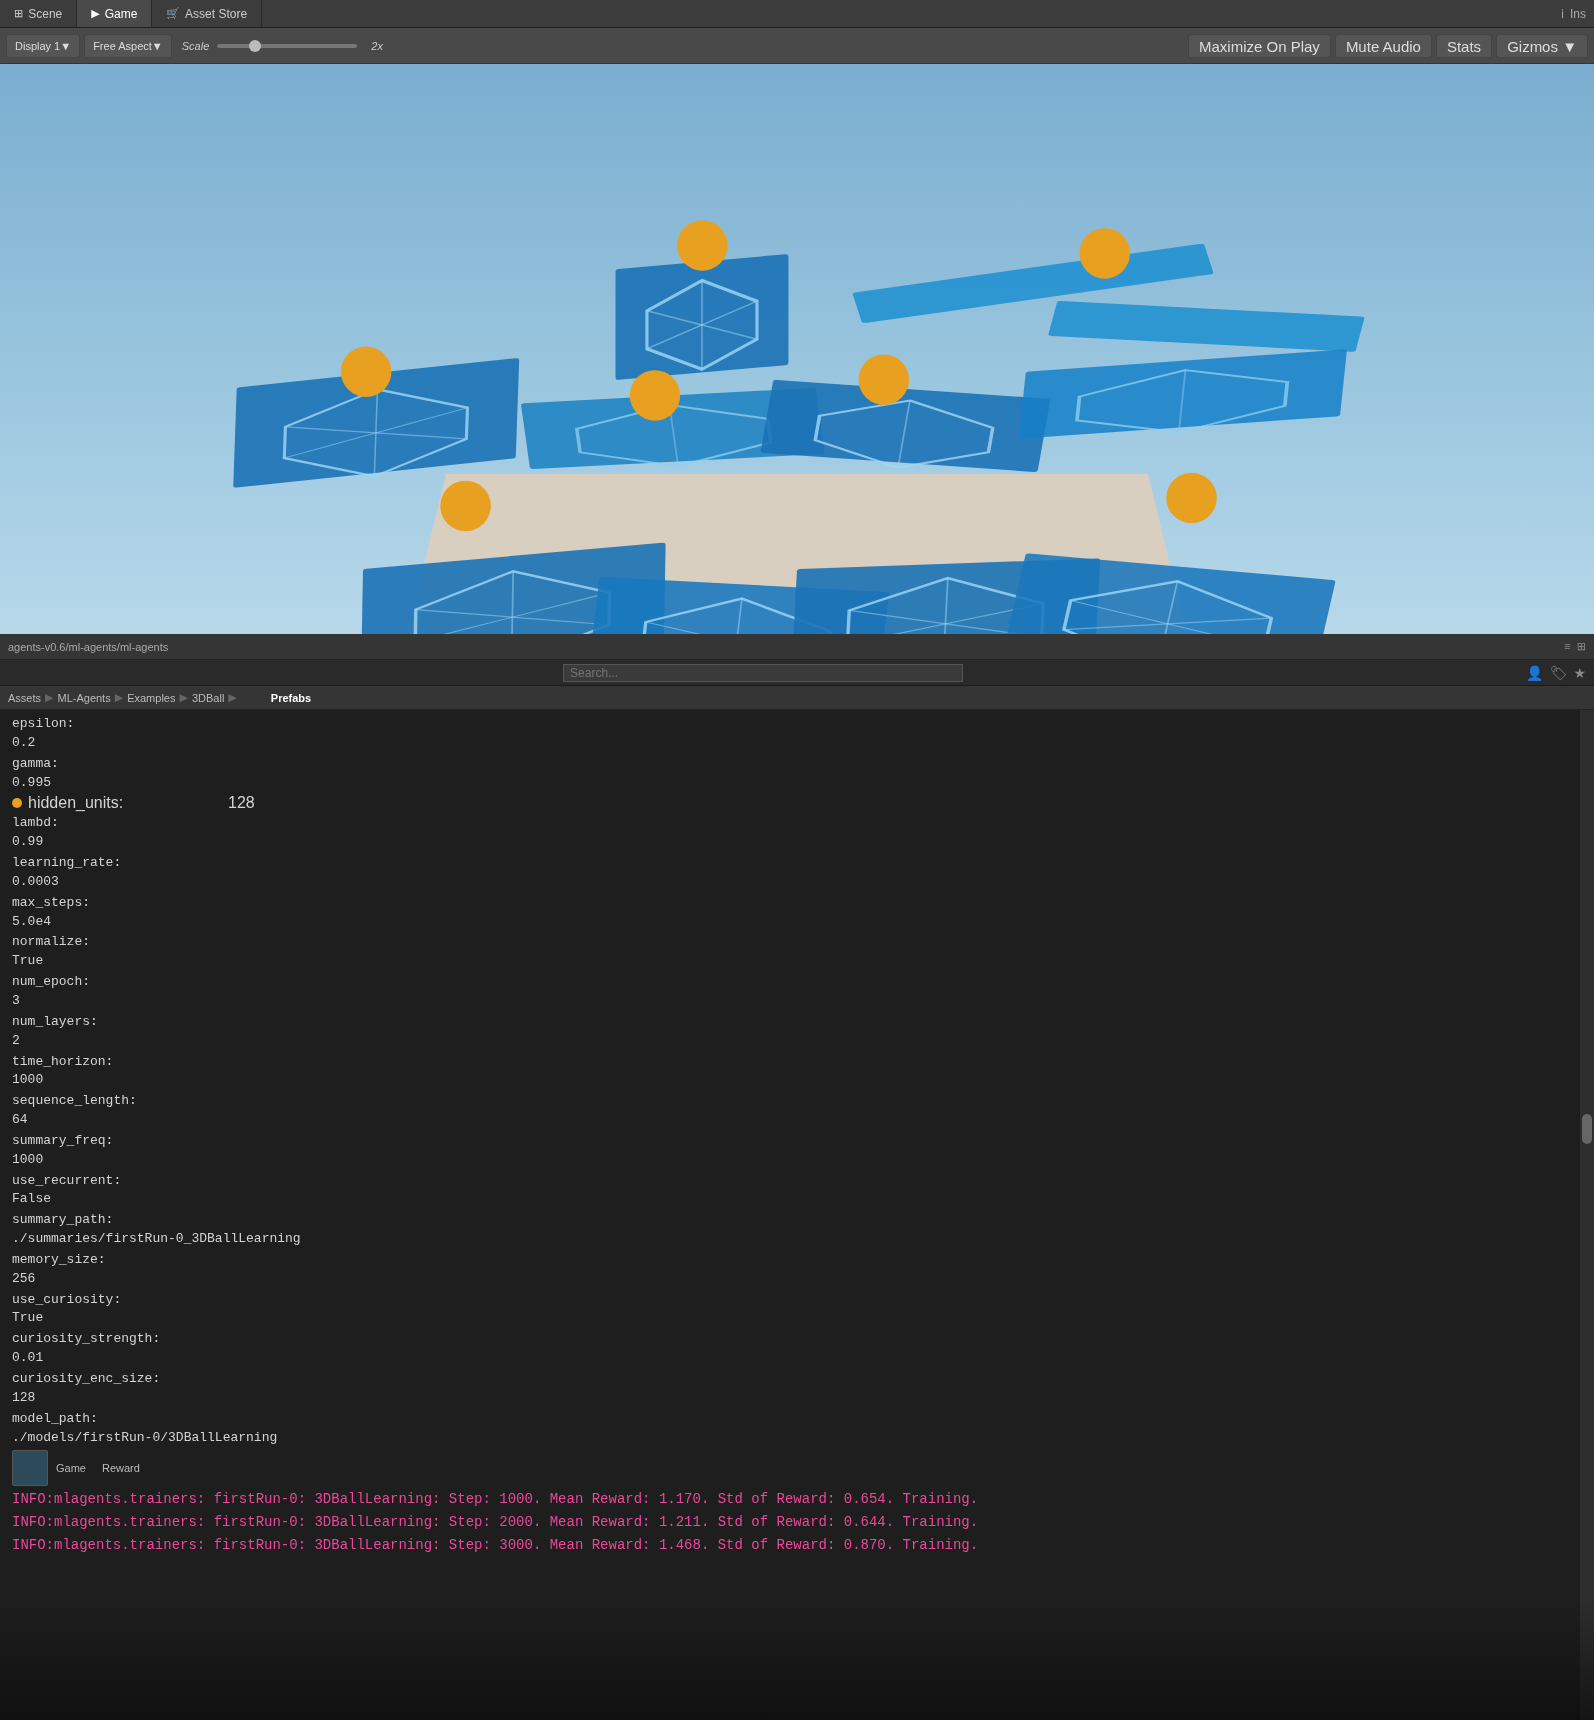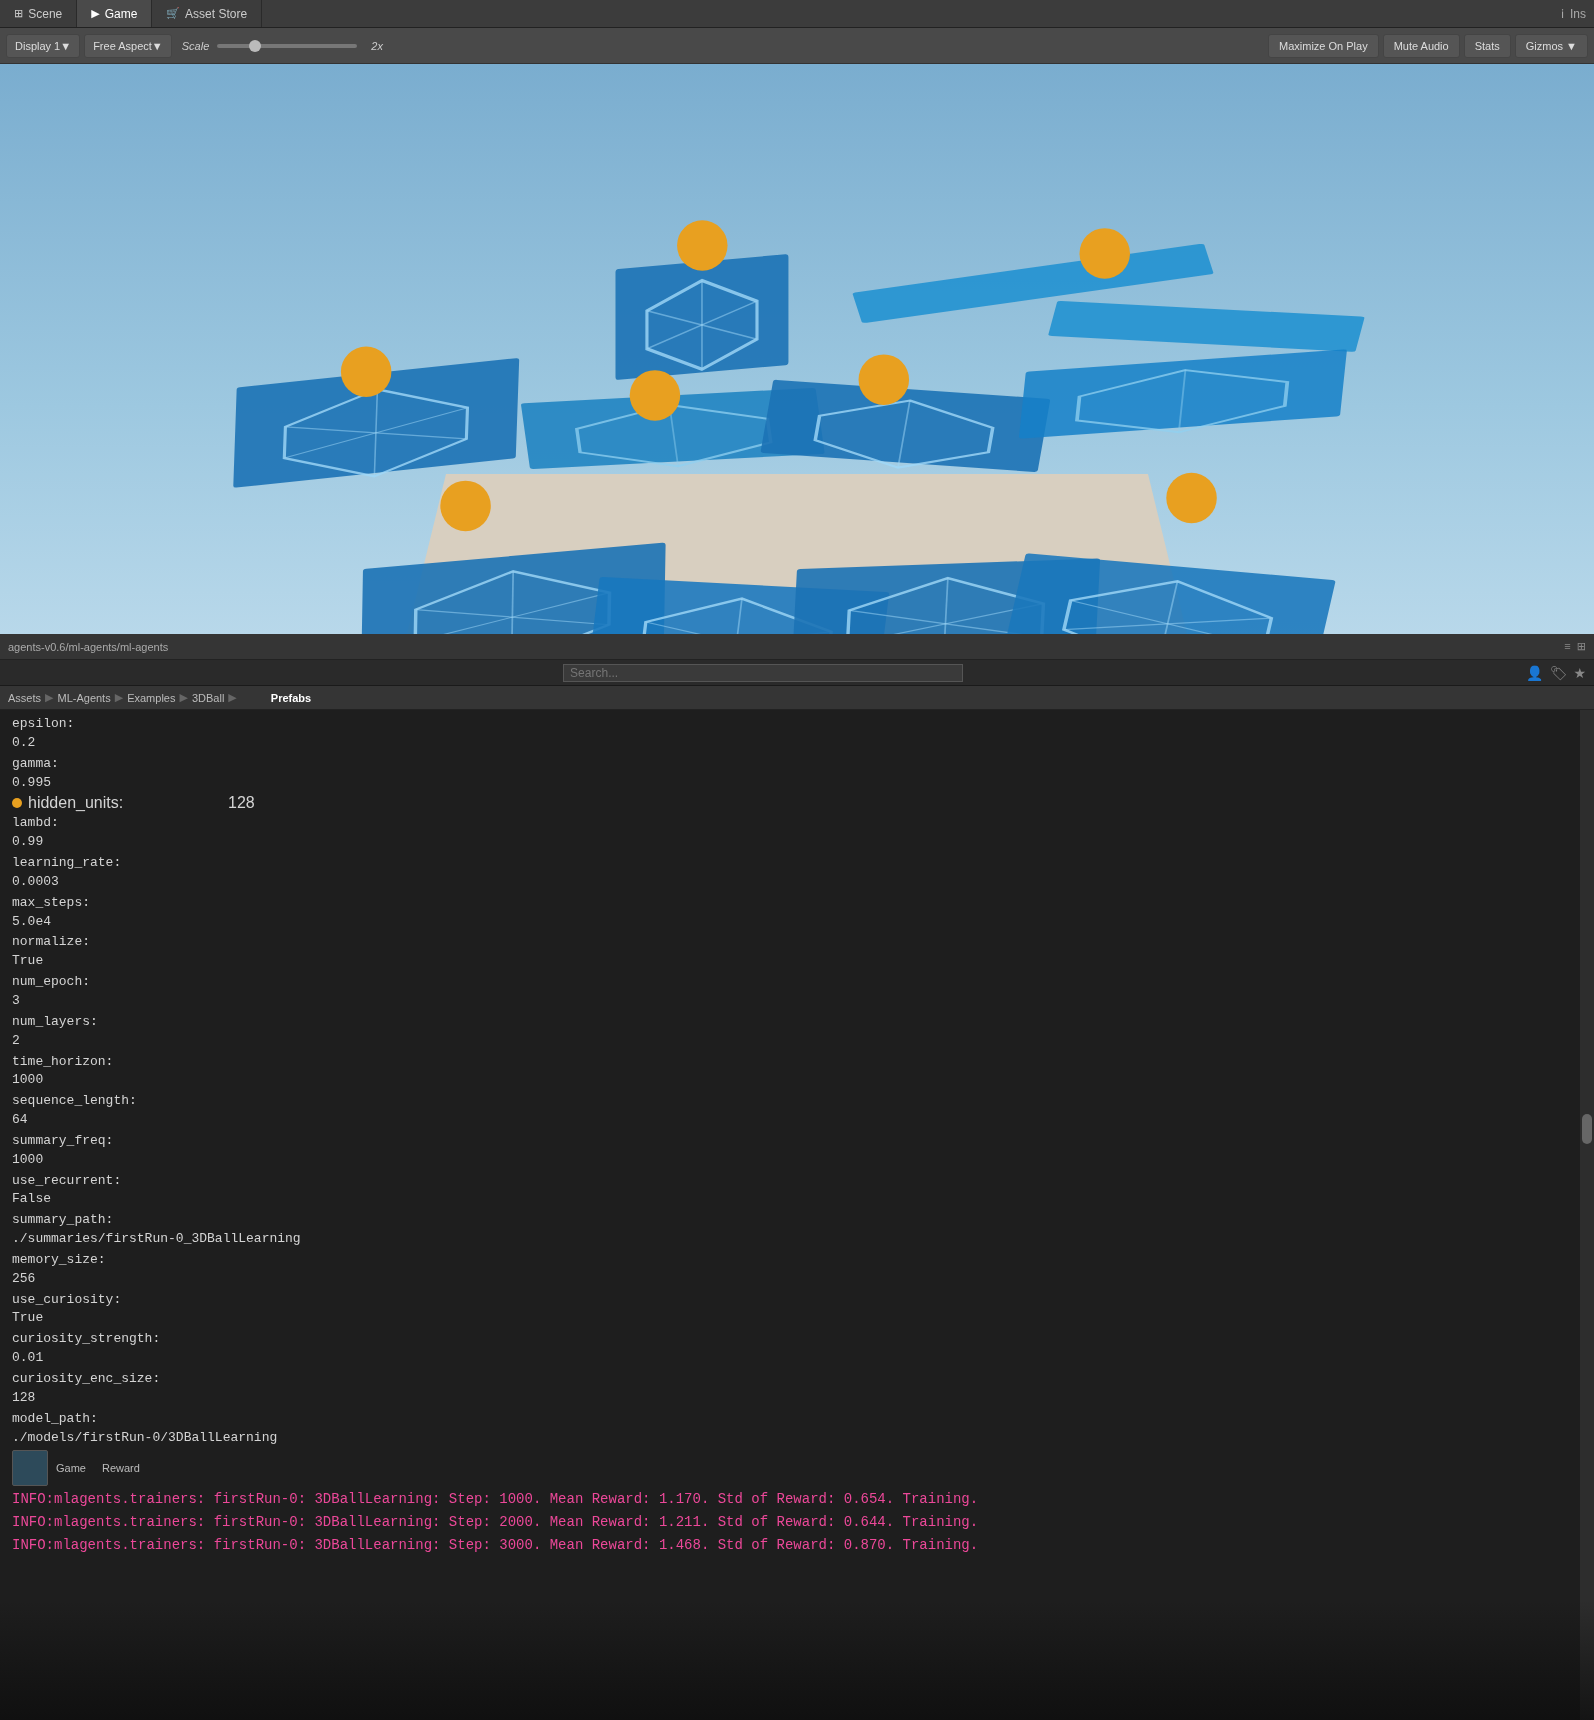--- a/index.html
+++ b/index.html
@@ -85,21 +85,21 @@
       width: 12px; height: 12px;
       border-radius: 50%;
       background: #bbb;
       cursor: pointer;
     }
     .toolbar-spacer { flex: 1; }
     .maximize-btn {
       background: #555;
       border: 1px solid #444;
       color: #ddd;
-      font-size: 11px;
+      font-size: 15px;
       padding: 3px 10px;
       border-radius: 3px;
       cursor: pointer;
       height: 24px;
     }
 
     
     .game-view {
       width: 100%;
       height: 570px;

